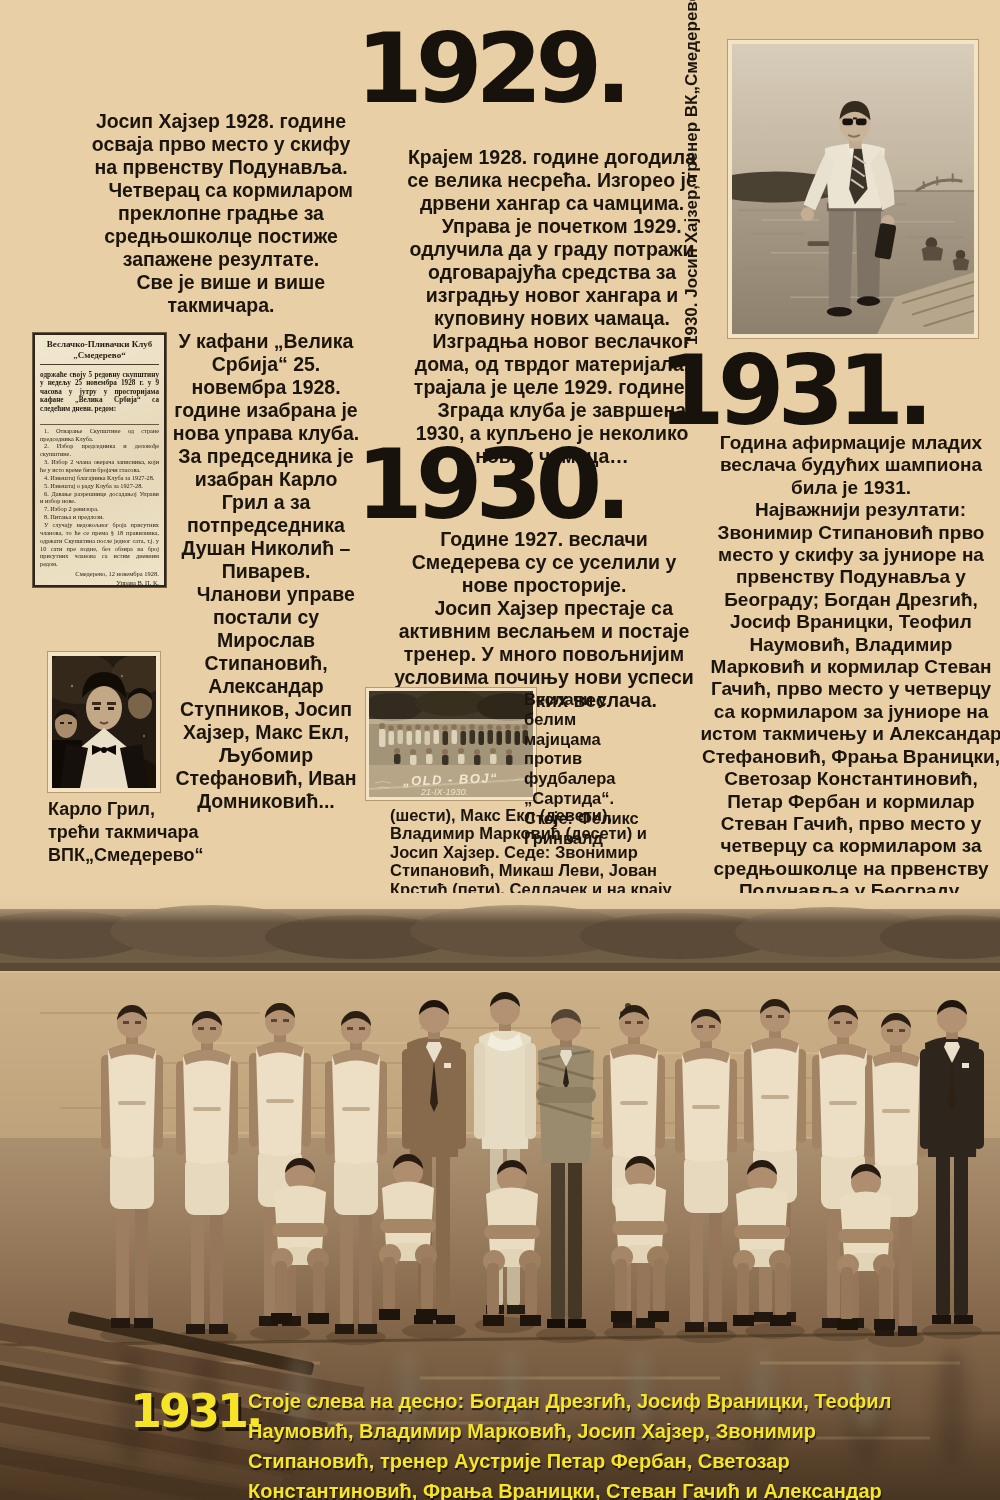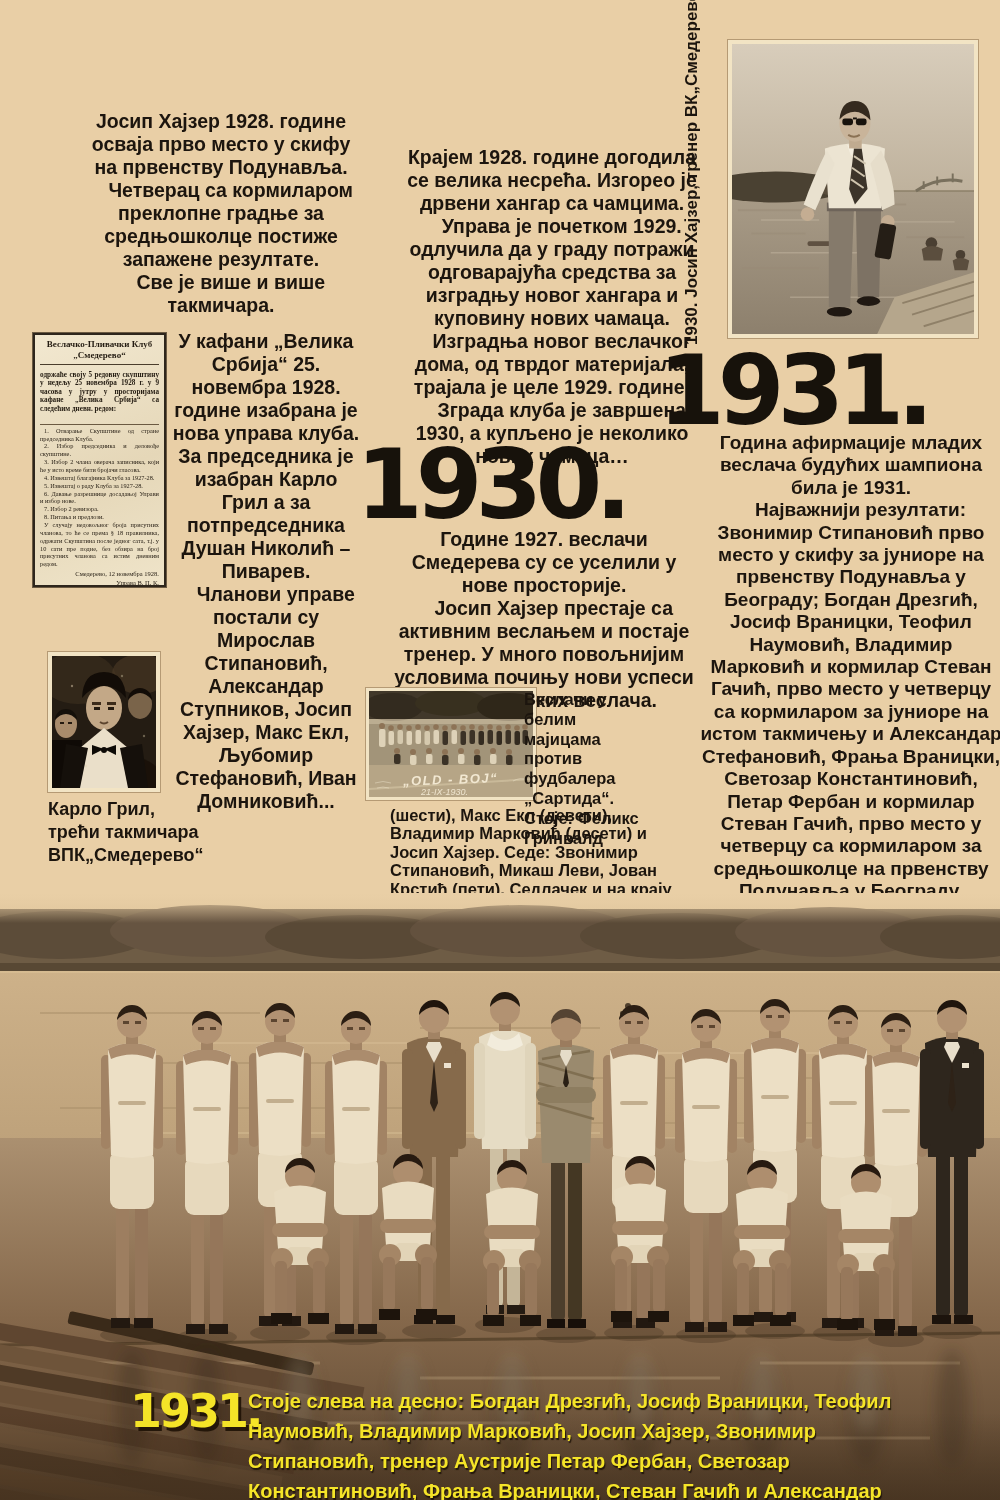--- a/index.html
+++ b/index.html
@@ -43,20 +43,21 @@
 </style>
 </head>
 <body>
 
 <div class="page">
 
   <div class="body-p" style="left:85px;top:110px;width:272px;">Јосип Хајзер 1928. године осваја прво место у скифу на првенству Подунавља.
   Четверац са кормиларом преклопне градње за средњошколце постиже запажене резултате.
   Све је више и више такмичара.</div>
 
+  <div class="year-h" style="left:356px;top:26px;">1929.</div>
   <div class="body-p" style="left:406px;top:110px;width:292px;margin-top:36px;">Крајем 1928. године догодила се велика несрећа. Изгорео је дрвени хангар са чамцима.
   Управа је почетком 1929. одлучила да у граду потражи одговарајућа средства за изградњу новог хангара и куповину нових чамаца.
   Изградња новог веслачког дома, од тврдог материјала, трајала је целе 1929. године.
   Зграда клуба је завршена 1930, а купљено је неколико нових чамаца…</div>
 
   <div class="year-h" style="left:356px;top:442px;">1930.</div>
   <div class="body-p" style="left:394px;top:528px;width:300px;">Године 1927. веслачи Смедерева су се уселили у нове просторије.
   Јосип Хајзер престаје са активним веслањем и постаје тренер. У много повољнијим условима почињу нови успеси смедеревских веслача.</div>
 
   <div class="year-h" style="left:658px;top:348px;">1931.</div>

